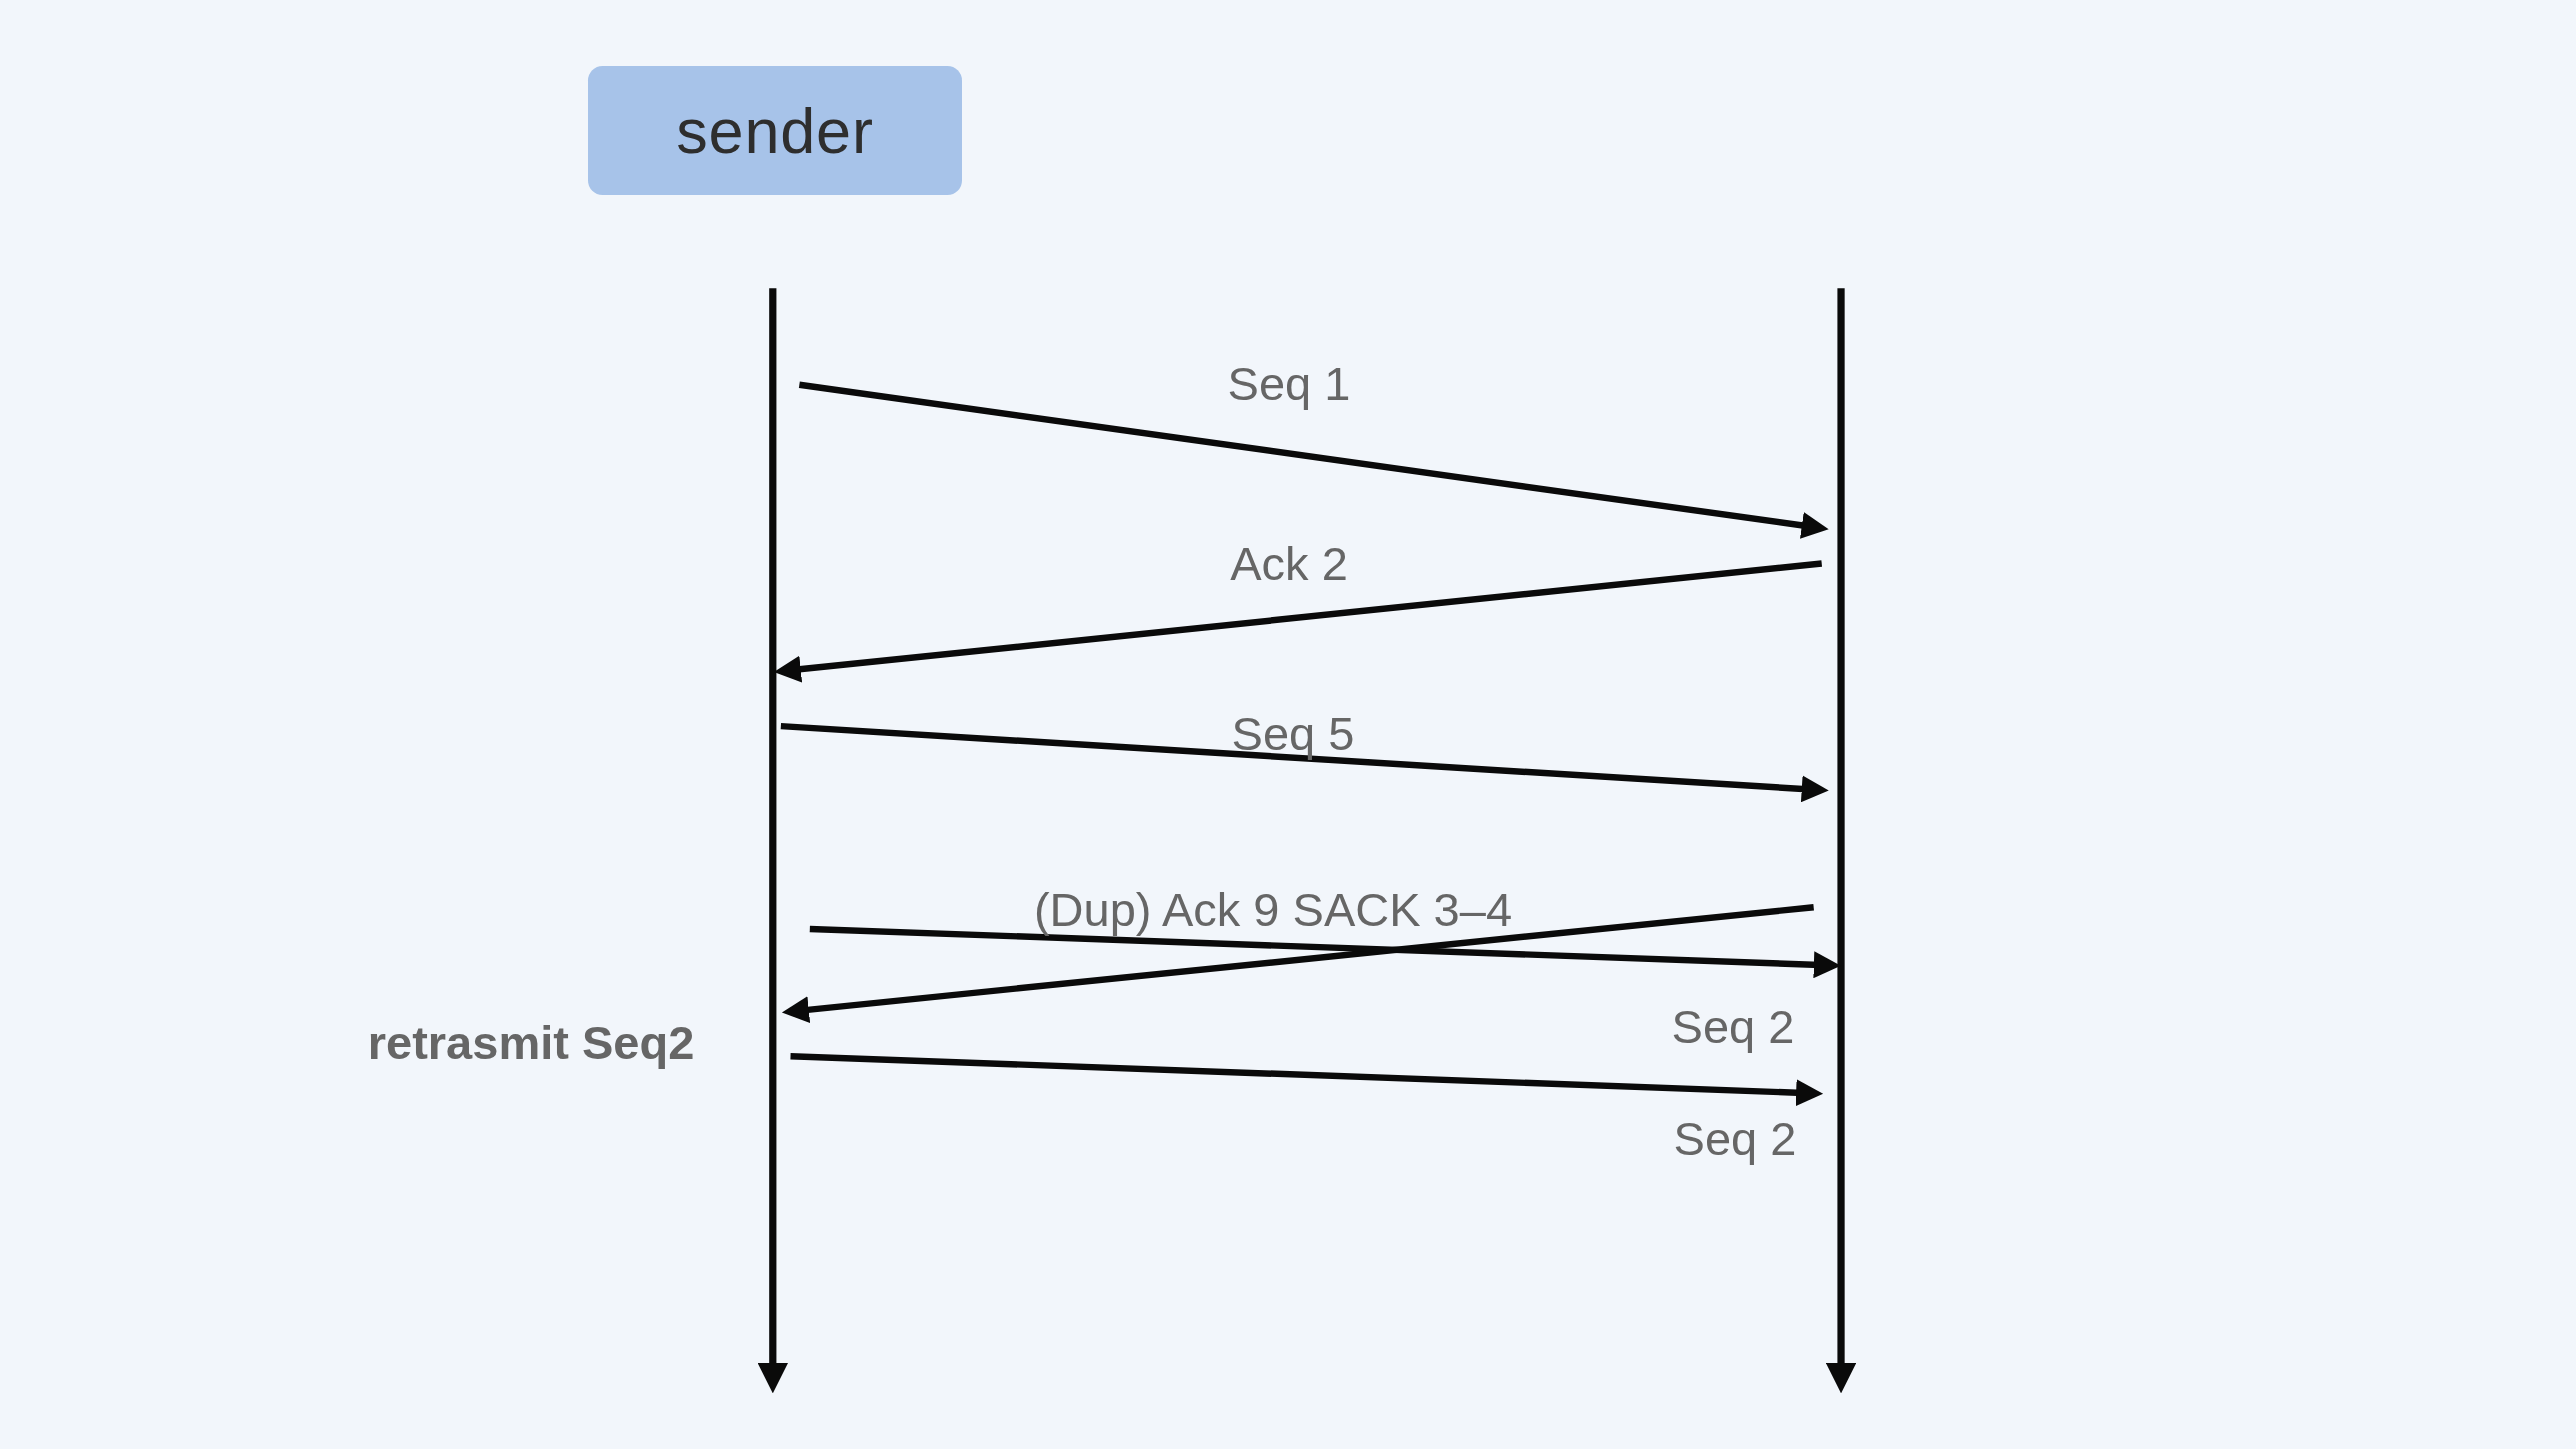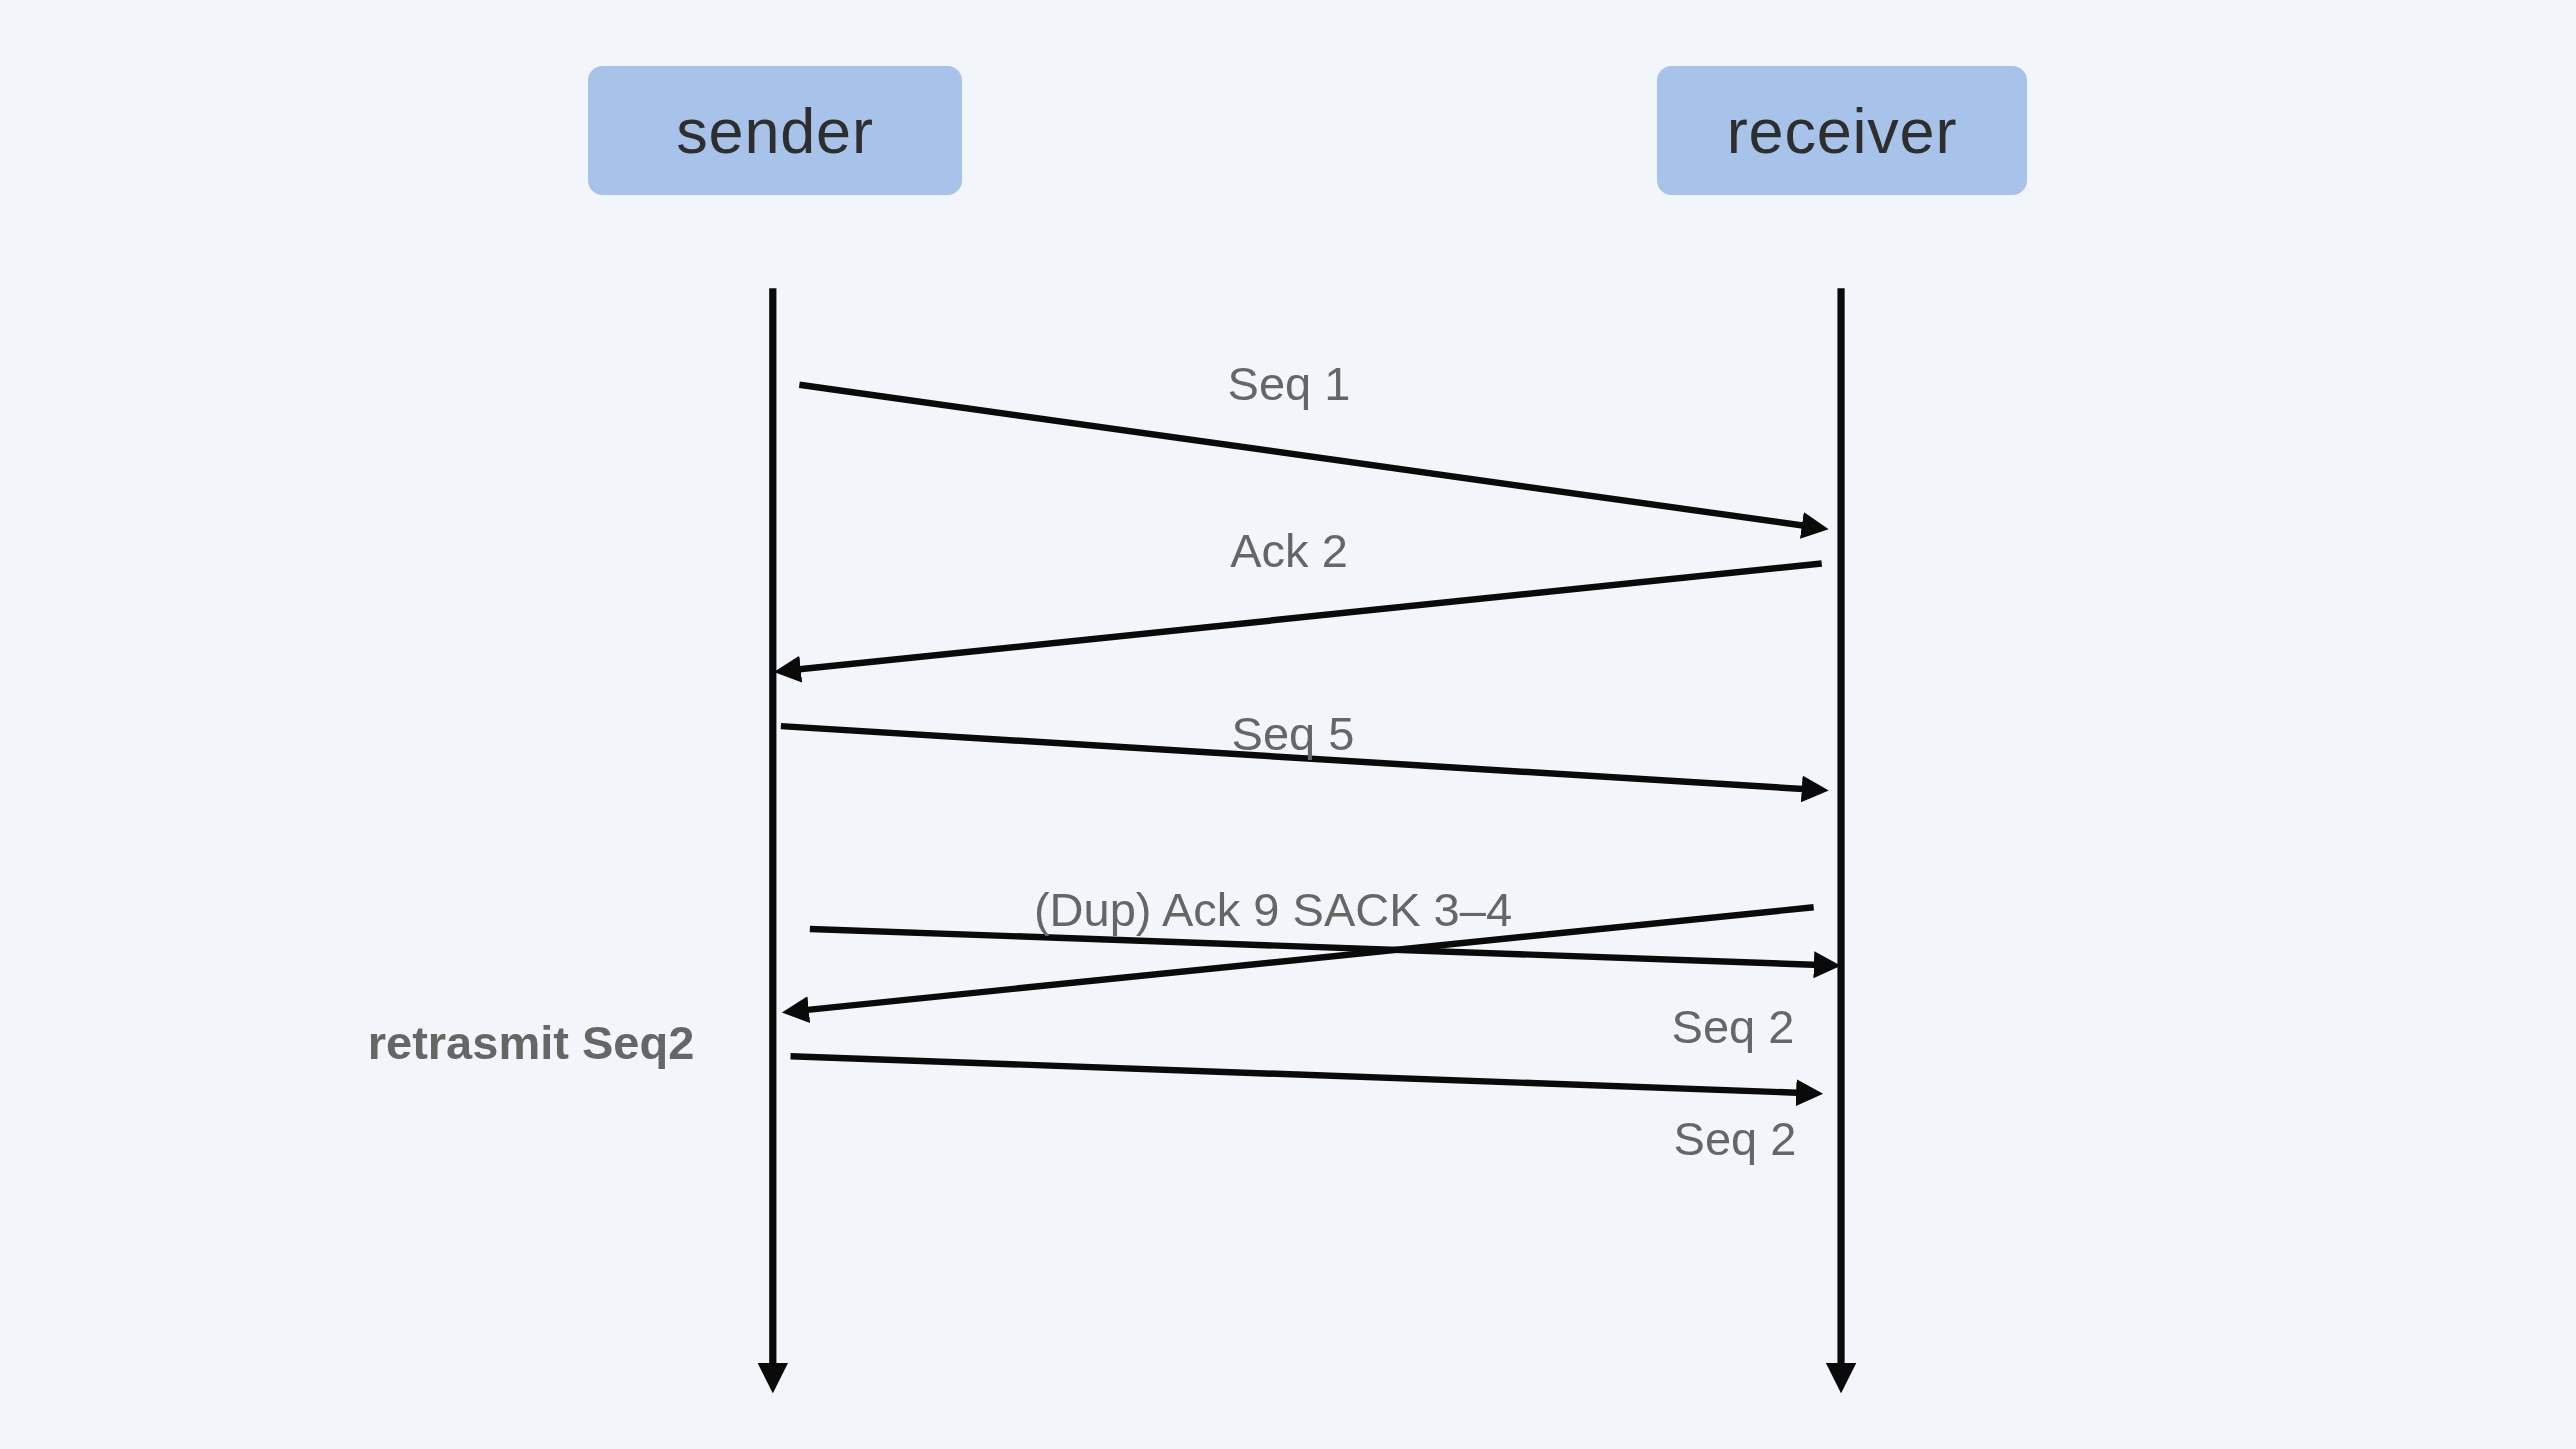--- a/index.html
+++ b/index.html
@@ -66,44 +66,41 @@
   svg .arrowhead{ fill:var(--line); }
 </style>
 </head>
 <body>
 
 <div class="stage">
 
   <div class="actor-box sender">
     <span class="actor-label">sender</span>
   </div>
-  <div class="actor-box receiver">
-    <span class="actor-label">receiver</span>
-  </div>
 
   <svg class="diagram-svg" width="2576" height="1449" viewBox="0 0 3200 1800">
     <defs>
       <marker id="ah" viewBox="0 0 12 12" refX="6" refY="6" markerWidth="4.2" markerHeight="4.2" orient="auto-start-reverse" markerUnits="strokeWidth">
         <path class="arrowhead" d="M0,0 L12,6 L0,12 Z"></path>
       </marker>
     </defs>
 
     <line x1="960" y1="358" x2="960" y2="1712" stroke-width="9" marker-end="url(#ah)"></line>
     <line x1="2287" y1="358" x2="2287" y2="1712" stroke-width="9" marker-end="url(#ah)"></line>
 
     <line x1="993" y1="478" x2="2255" y2="655" stroke-width="8" marker-end="url(#ah)"></line>
     <line x1="2263" y1="700" x2="978" y2="833" stroke-width="8" marker-end="url(#ah)"></line>
     <line x1="970" y1="902" x2="2255" y2="981" stroke-width="8" marker-end="url(#ah)"></line>
     <line x1="2253" y1="1127" x2="988" y2="1256" stroke-width="8" marker-end="url(#ah)"></line>
     <line x1="1006" y1="1154" x2="2270" y2="1199" stroke-width="8" marker-end="url(#ah)"></line>
     <line x1="982" y1="1312" x2="2248" y2="1358" stroke-width="8" marker-end="url(#ah)"></line>
   </svg>
 
   <div class="msg-label" style="left:1289px; top:383px;">Seq 1</div>
-  <div class="msg-label" style="left:1289px; top:550px;">Ack 2</div>
+  <div class="msg-label" style="left:1289px; top:563px;">Ack 2</div>
   <div class="msg-label" style="left:1293px; top:733px;">Seq 5</div>
   <div class="msg-label" style="left:1273px; top:909px;">(Dup) Ack 9 SACK 3–4</div>
   <div class="msg-label" style="left:1733px; top:1026px;">Seq 2</div>
   <div class="msg-label" style="left:1735px; top:1138px;">Seq 2</div>
 
   <div class="side-note" style="left:507px; top:1042px;margin-left:24px;">retrasmit Seq2</div>
 
 </div>
 
 

